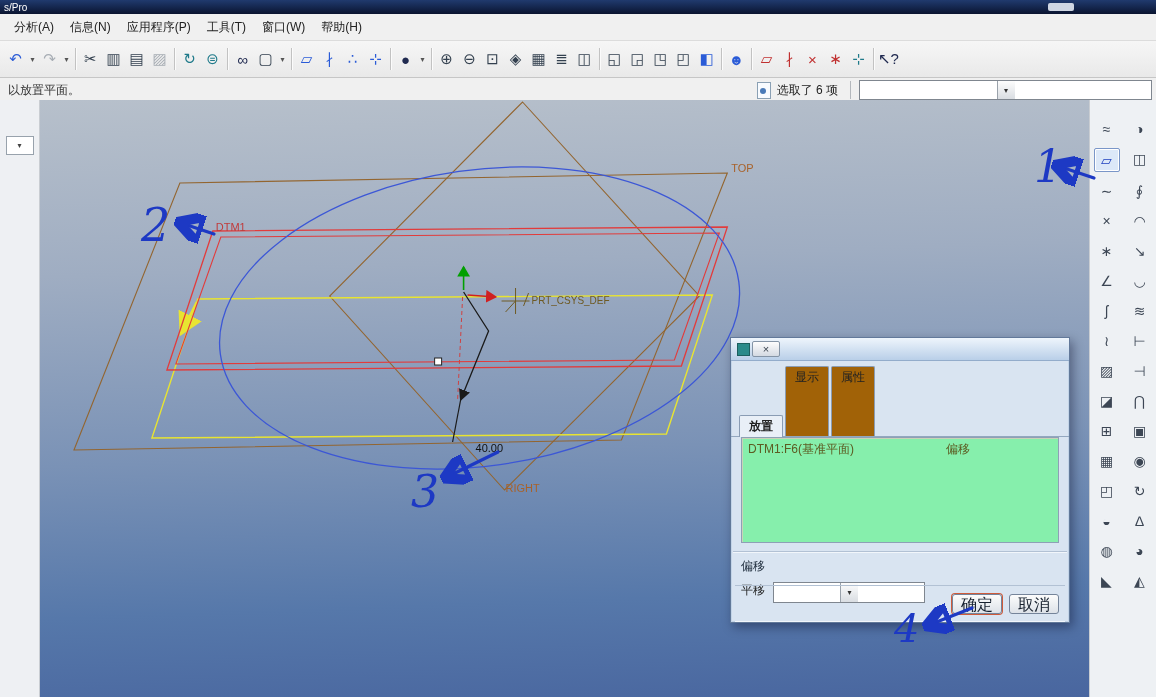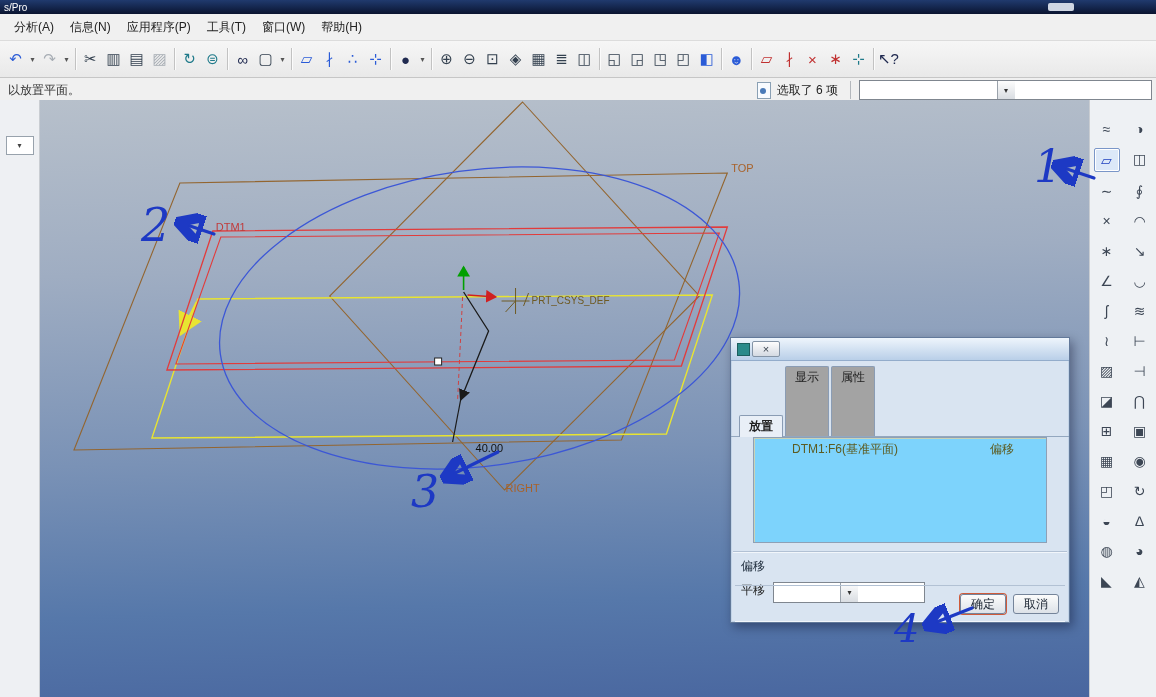--- a/index.html
+++ b/index.html
@@ -58,35 +58,35 @@
   
   .dialog{position:absolute;left:730px;top:337px;width:338px;height:284px;z-index:10;
     background:#d9e4f1;border:1px solid #62799a;box-shadow:inset 0 0 0 1px #c3d4e8,3px 4px 10px rgba(0,0,30,.38);}
   .dlg-titlebar{height:22px;background:linear-gradient(#eef5fc,#b9cfe8);display:flex;align-items:center;
     padding:0 4px;border-bottom:1px solid #93accb;}
   .dlg-ico{width:11px;height:11px;background:#2a8a8a;border:1px solid #1c5f5f;margin:0 2px;}
   .dlg-title-text{flex:1;font-weight:bold;color:#14324f;margin-left:4px;}
   .dlg-close{width:28px;height:16px;background:linear-gradient(#fdfdfd,#d4dae2);border:1px solid #8494a6;
     border-radius:2px;display:flex;align-items:center;justify-content:center;font-size:11px;color:#3a4450;padding:0;}
   .dlg-tabs{display:flex;gap:2px;padding:5px 8px 0 8px;border-bottom:1px solid #93a7bf;}
-  .dlg-tab{padding:2px 9px;border:1px solid #8a9cb4;border-bottom:none;background:#a3a3a3;
+  .dlg-tab{padding:2px 9px;border:1px solid #8a9cb4;border-bottom:none;background:#a16207;
     border-radius:2px 2px 0 0;color:#222;}
   .dlg-tab.active{background:#e9eff7;font-weight:bold;position:relative;top:1px;margin-top:48px;}
   .dlg-label{padding:6px 10px 3px 10px;color:#1c2a3a;}
-  .dlg-list{margin:0 22px;height:104px;background:#7dd3fc;border:1px solid #8ea0b6;
-    box-shadow:inset 1px 1px 0 #c9d3b8;overflow:hidden;padding-left:32px;}
+  .dlg-list{margin:0 10px;height:104px;background:#86efac;border:1px solid #8ea0b6;
+    box-shadow:inset 1px 1px 0 #c9d3b8;overflow:hidden;}
   .dlg-list-row{display:flex;padding:3px 6px;color:#5c5c22;}
   .dlg-list-row .rname{width:198px;}
   .dlg-divider{height:1px;background:#b2c1d4;box-shadow:0 1px 0 #f2f6fb;margin:8px 2px 0 2px;}
   .dlg-row{display:flex;align-items:flex-start;gap:8px;padding:4px 10px 0 10px;}
   .translate-combo{width:150px;height:19px;}
   .dlg-footer{position:absolute;left:4px;right:4px;bottom:0;height:36px;border-top:1px solid #b2c1d4;
     box-shadow:0 -1px 0 #f2f6fb inset;display:flex;align-items:center;justify-content:flex-end;gap:7px;padding-right:6px;}
   .btn{min-width:46px;height:20px;background:linear-gradient(#fcfcfc,#dde2e8);border:1px solid #75849a;
-    border-radius:3px;font-size:12px;color:#16202e;padding:0 8px;}
+    border-radius:3px;font-size:16px;color:#16202e;padding:0 8px;}
   .btn.ok{box-shadow:0 0 0 1px #cf5a3a;}
   
   .anno{position:absolute;inset:0;z-index:50;pointer-events:none;}
   .anno text{font-family:"DejaVu Serif","Liberation Serif",serif;font-style:italic;fill:#1d39c4;}
   .anno path,.anno line{stroke:#1d39c4;stroke-width:3.2;stroke-linecap:round;fill:none;}
   button{font-family:inherit;cursor:default;}
 </style>
 </head>
 <body>
 

